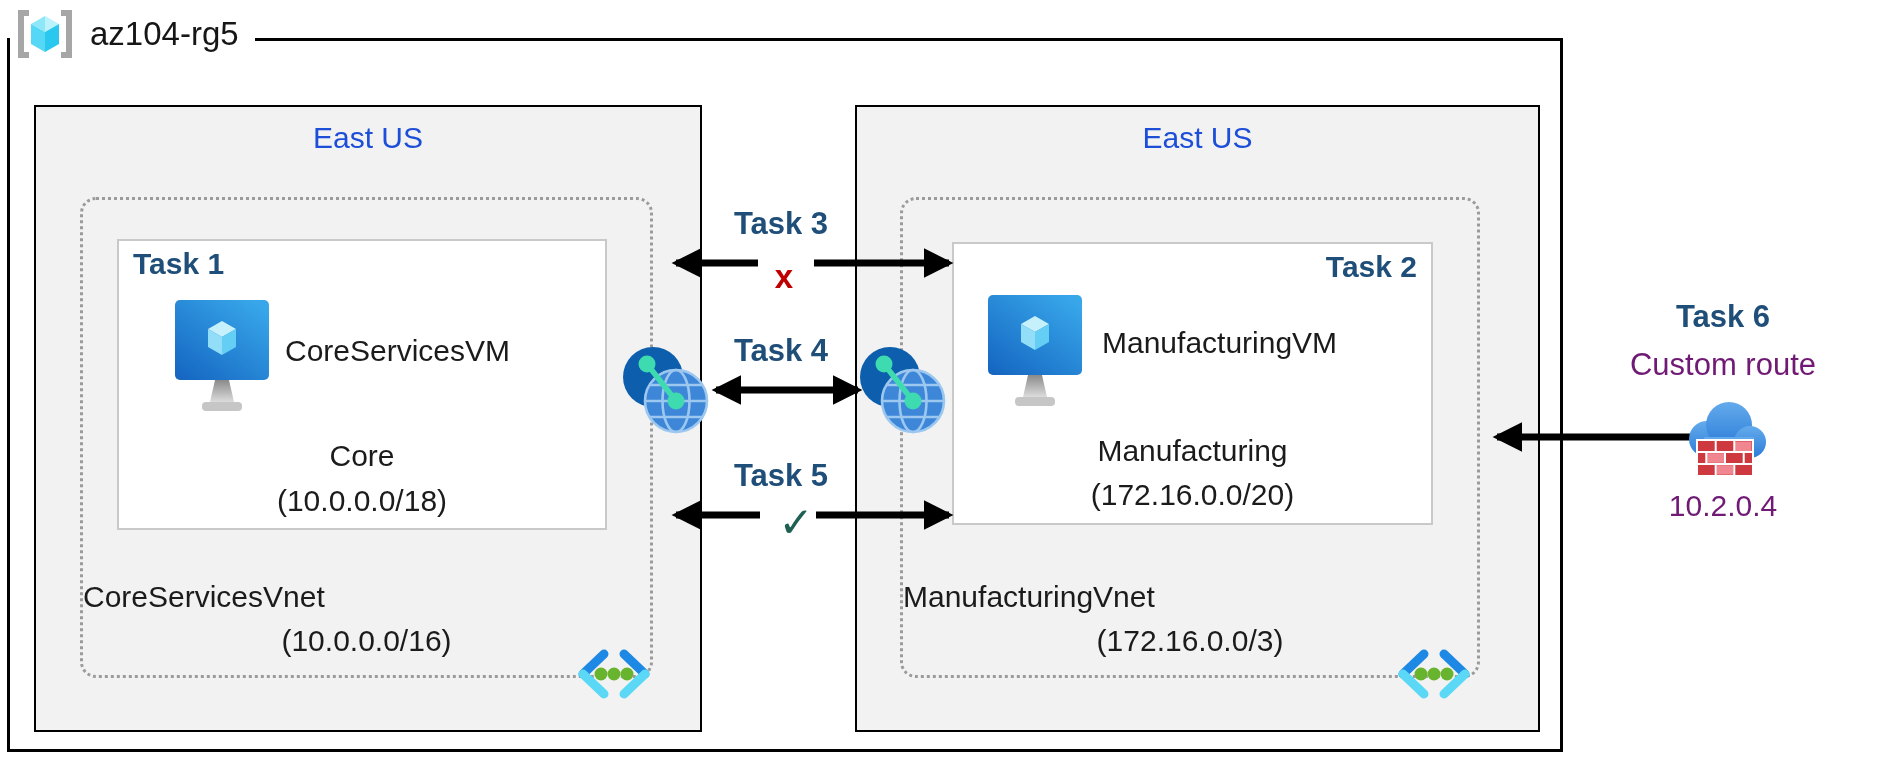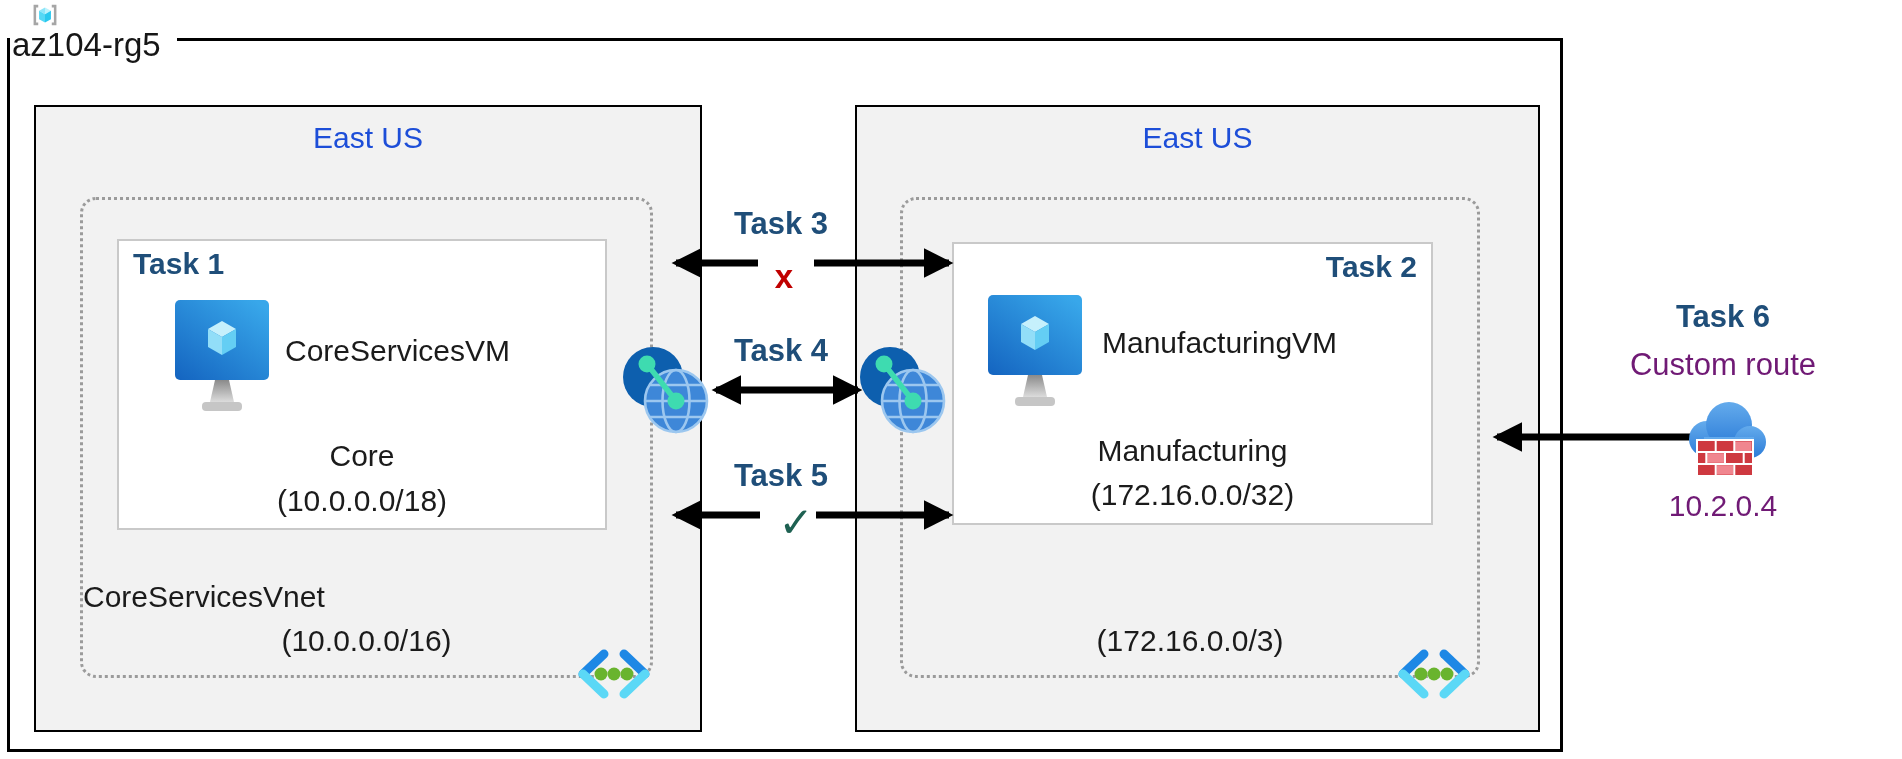--- a/index.html
+++ b/index.html
@@ -4,22 +4,22 @@
 <style>
   html,body{margin:0;padding:0;background:#ffffff;}
   .canvas{
     position:relative;width:1902px;height:759px;background:#ffffff;overflow:hidden;
     font-family:"Liberation Sans",sans-serif;color:#1b1b1b;
   }
   .abs{position:absolute;}
   
   .rg-box{position:absolute;left:7px;top:38px;width:1556px;height:714px;
     border:3px solid #000;box-sizing:border-box;z-index:0;}
-  .rg-label{position:absolute;left:10px;top:4px;height:60px;display:flex;
-    gap:0;background:#ffffff;padding:0 16px 0 2px;z-index:5;flex-direction:column;}
+  .rg-label{position:absolute;left:10px;top:4px;height:60px;display:flex;align-items:center;
+    gap:12px;background:#ffffff;padding:0 16px 0 2px;z-index:5;}
   .rg-name{font-size:33px;color:#161616;}
   
   .region{position:absolute;top:105px;height:627px;background:#f2f2f2;
     border:2px solid #000;box-sizing:border-box;z-index:1;}
   .region-left{left:34px;width:668px;}
   .region-right{left:855px;width:685px;}
   .region-title{position:absolute;top:14px;left:0;width:100%;text-align:center;font-size:30px;color:#1d4ed8;}
   
   .vnet{position:absolute;top:90px;height:475px;border:3px dotted #9b9b9b;
     border-radius:16px;box-sizing:content-box;z-index:1;}
@@ -126,22 +126,23 @@
         <svg class="icon abs" style="left:33px;top:50px" width="96" height="118" viewBox="0 0 96 118">
           <rect x="1" y="1" width="94" height="80" rx="5" fill="url(#vmscr)"></rect>
           <polygon points="48,22 62,30 48,38 34,30" fill="#C6F0FC"></polygon>
           <polygon points="34,30 48,38 48,56 34,48" fill="#92DEF8"></polygon>
           <polygon points="62,30 48,38 48,56 62,48" fill="#64CEF4"></polygon>
           <polygon points="41,81 55,81 60,103 36,103" fill="url(#vmstand)"></polygon>
           <rect x="28" y="103" width="40" height="9" rx="4" fill="#C6C6C6"></rect>
         </svg>
         <div class="vm-name" style="left:148px;top:82px">ManufacturingVM</div>
         <div class="subnet-name" style="top:190px">Manufacturing</div>
-        <div class="subnet-cidr" style="top:234px">(172.16.0.0/32)</div>
+        <div class="subnet-cidr" style="top:234px">(172.16.0.0/20)</div>
       </div>
+      <div class="vnet-name">ManufacturingVnet</div>
       <div class="vnet-cidr">(172.16.0.0/3)</div>
       <svg class="icon vnet-badge" style="left:492px" width="78" height="52" viewBox="0 0 78 52">
         <path d="M29 6 L8 26" stroke="#1E88E5" stroke-width="9" stroke-linecap="round" fill="none"></path>
         <path d="M8 26 L29 46" stroke="#5BD8F6" stroke-width="9" stroke-linecap="round" fill="none"></path>
         <path d="M49 6 L70 26" stroke="#1E88E5" stroke-width="9" stroke-linecap="round" fill="none"></path>
         <path d="M70 26 L49 46" stroke="#5BD8F6" stroke-width="9" stroke-linecap="round" fill="none"></path>
         <circle cx="26" cy="26" r="6.5" fill="#69B42E"></circle>
         <circle cx="39" cy="26" r="6.5" fill="#69B42E"></circle>
         <circle cx="52" cy="26" r="6.5" fill="#69B42E"></circle>
       </svg>

